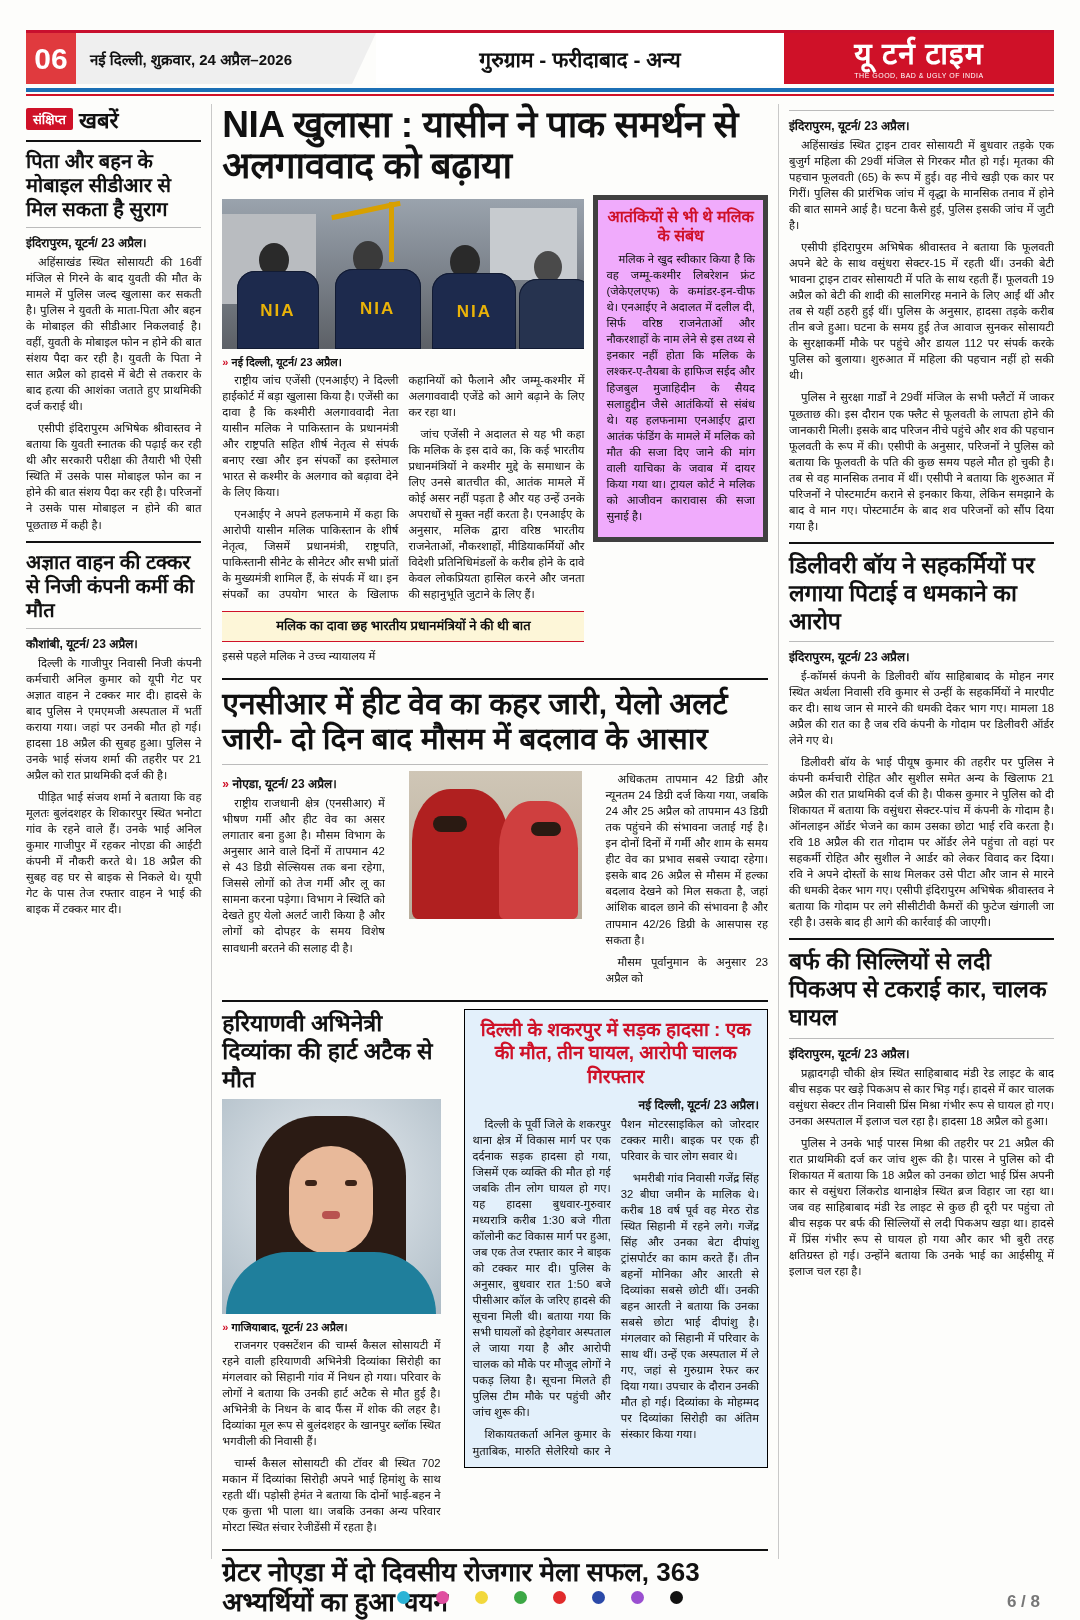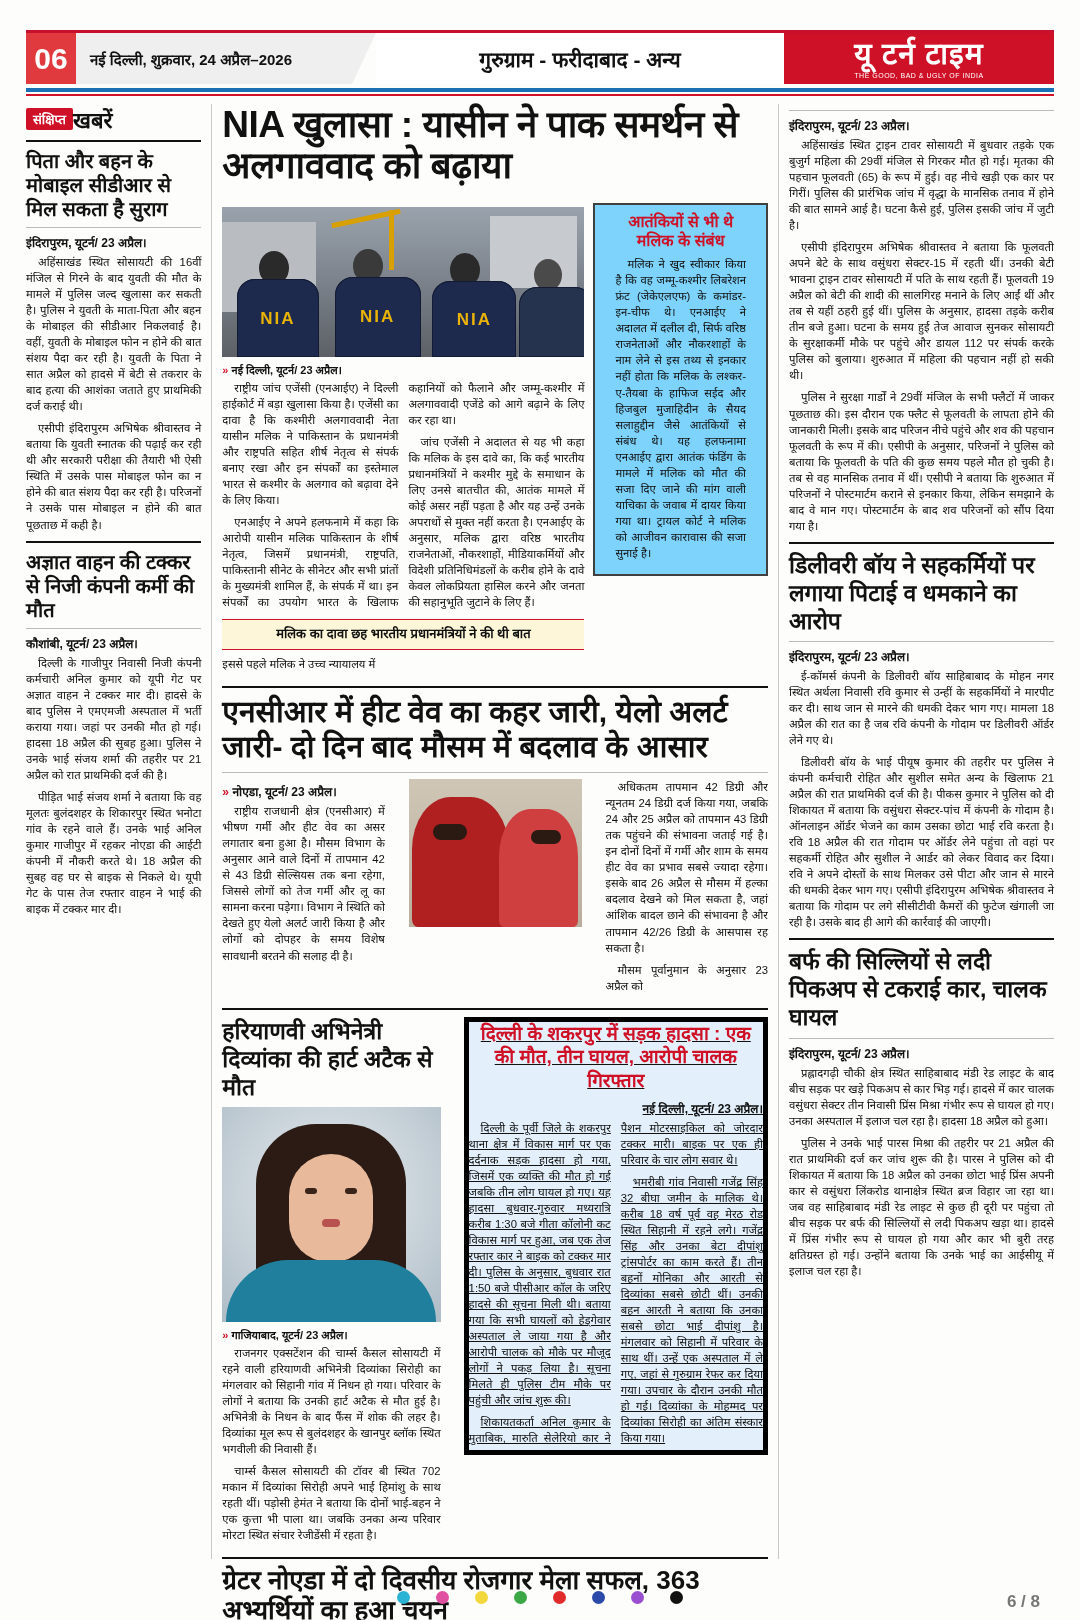--- a/index.html
+++ b/index.html
@@ -55,38 +55,38 @@
     height:1455px;
   }
   .col-left { width:180px; }
   .col-mid { width:560px; }
   .col-right { width:272px; }
 
   .vrule { width:1px; background:#c9c9c9; }
 
   
   .brief-head {
-    display:flex; align-items:center; gap:0; margin-bottom:6px;
+    display:flex; align-items:center; gap:6px; margin-bottom:6px;
   }
   .brief-tag {
     background:#cf1128; color:#fff; font-size:13px; font-weight:bold;
     padding:2px 7px; border-radius:2px;
   }
   .brief-word { font-size:22px; font-weight:bold; }
   .hl { border-top:2px solid #111; margin:5px 0 7px; }
   .hl-thin { border-top:1px solid #bbb; margin:6px 0; }
 
   h2.head-sm {
     font-size:20px; line-height:1.2; font-weight:bold; margin:0 0 6px;
   }
   h2.head-md {
     font-size:23px; line-height:1.22; font-weight:bold; margin:0 0 6px;
   }
   h1.head-lg {
-    font-size:37px; line-height:1.12; font-weight:bold; margin:0 0 16px;
+    font-size:37px; line-height:1.12; font-weight:bold; margin:0 0 8px;
     letter-spacing:-0.5px;
   }
   h1.head-xl {
     font-size:30px; line-height:1.15; font-weight:bold; margin:0 0 8px;
   }
   .dateline {
     font-size:12px; font-weight:bold; margin:4px 0 3px;
   }
   p.body {
     font-size:11.3px; line-height:1.42; text-align:justify; margin:0 0 6px;
@@ -127,32 +127,32 @@
   .act-photo .hair { position:absolute; left:50%; top:8%; width:150px; height:190px; margin-left:-75px; background:#2b1b14; border-radius:60px 60px 36px 36px; }
   .act-photo .face { position:absolute; left:50%; top:22%; width:84px; height:108px; margin-left:-42px; background:#e8b99a; border-radius:42px 42px 40px 40px; }
   .act-photo .body { position:absolute; left:50%; bottom:0; width:210px; height:62px; margin-left:-105px; background:#1f7f9c; border-radius:70px 70px 0 0; }
 
   
   .mela-photo { height:185px; position:relative; overflow:hidden; background:#8d8f92; }
   .mela-photo .bg { position:absolute; inset:0; background:linear-gradient(180deg,#b9bcc0 0%, #8f9296 60%, #6e7276 100%); }
 
   
   .yellow-box {
-    background:#7dd3fc; border:2px solid #404040; padding:7px 20px; 
+    background:#f0abfc; border:5px solid #404040; padding:7px 8px; 
   }
   .yellow-box h3 {
     color:#cf1128; font-size:16px; line-height:1.2; margin:0 0 6px; font-weight:bold; text-align:center;
   }
   .quote-box {
     background:#fdf6d8; border-top:1px solid #cf1128; border-bottom:1px solid #cf1128;
     padding:6px 6px; margin:6px 0;
     font-size:13px; font-weight:bold; line-height:1.3; color:#111; text-align:center;
   }
   .blue-box {
-    background:#e3f0fb; border:5px solid #000000; text-decoration:underline;
+    background:#e3f0fb; border:1px solid #000000; padding:8px;
   }
   .blue-box h2 { color:#cf1128; text-align:center; font-size:19px; line-height:1.25; margin:0 0 7px; font-weight:bold;}
 
   .cols2 { column-count:2; column-gap:10px; }
 
   .sec-sep { border-top:2px solid #111; margin:8px 0 7px; }
 
   
   .dots {
     position:absolute; left:0; right:0; bottom:16px;

